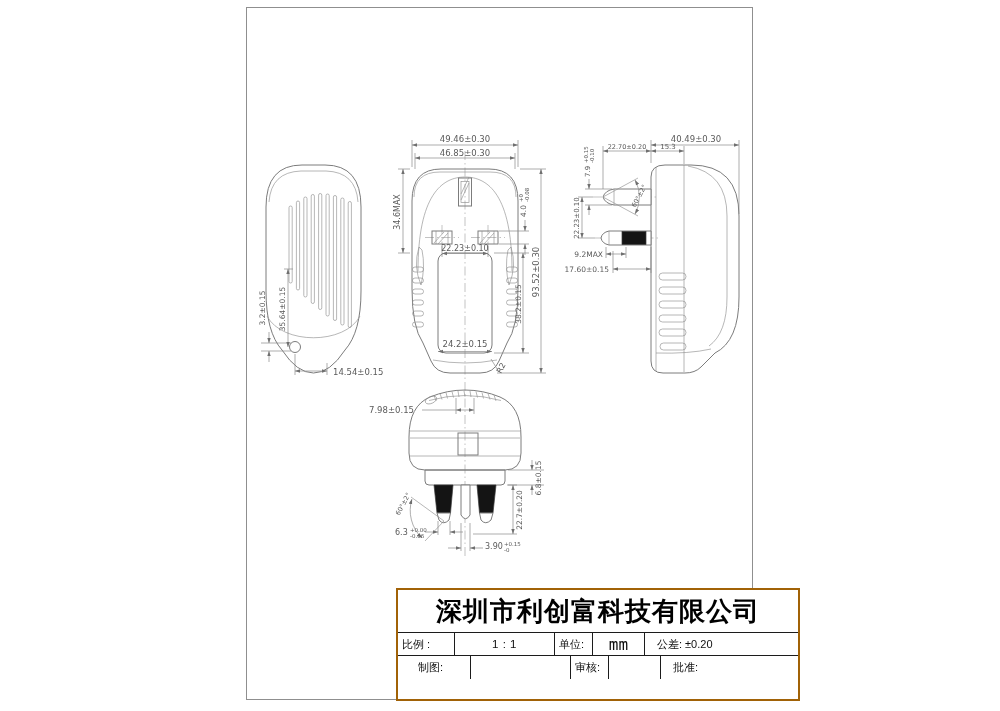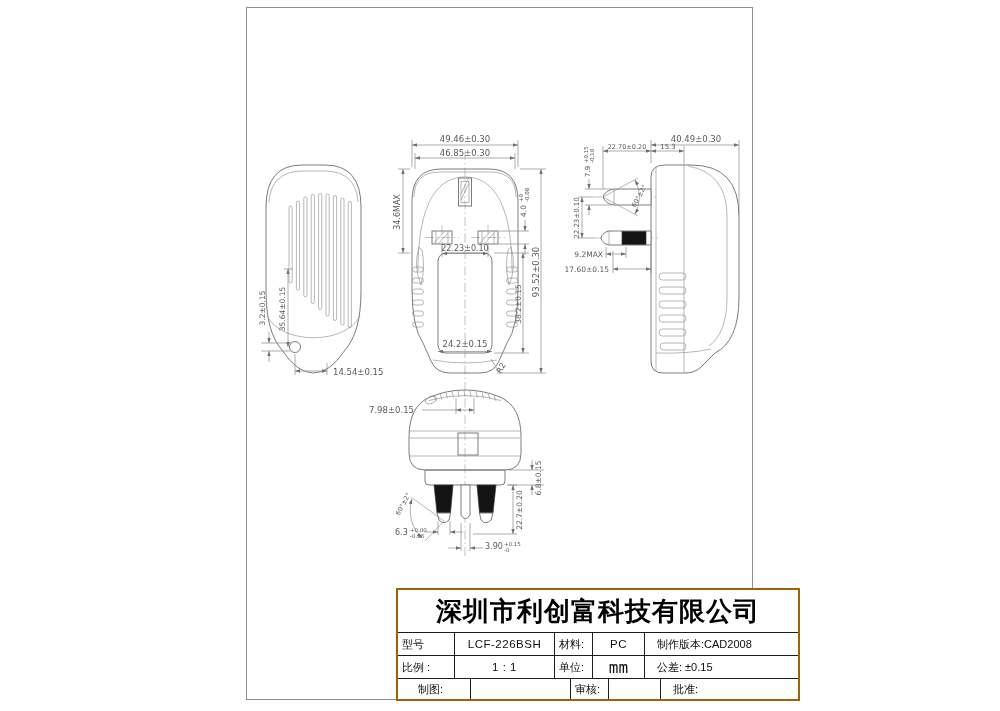--- a/index.html
+++ b/index.html
@@ -292,40 +292,30 @@
           <text class="dt s8" x="0" y="7">3.90</text>
           <text class="dts" x="19" y="4">+0.15</text>
           <text class="dts" x="19" y="10">-0</text>
         </g>
       </g>
     </svg>
 
     <div class="titleblock">
       <div class="company">深圳市利创富科技有限公司</div>
 
-      <div class="tb-row">
-        <div class="tb-cell">型号</div>
-        <div class="tb-cell tb-val">LCF-226BSH</div>
-        <div class="tb-cell">材料:</div>
-        <div class="tb-cell tb-val">PC</div>
-        <div class="tb-cell">
-            <span>制作版本:</span>
-            <span>CAD2008</span>
-          </div>
-      </div>
 
       <div class="tb-row">
         <div class="tb-cell">比例 :</div>
         <div class="tb-cell tb-val">1 : 1</div>
         <div class="tb-cell">单位:</div>
         <div class="tb-cell tb-val-sm">mm</div>
         <div class="tb-cell">
             <span>公差:</span>
             <span class="gap"></span>
-            <span>±0.15</span>
+            <span>±0.20</span>
           </div>
       </div>
 
       <div class="tb-row">
         <div class="tb-cell">制图:</div>
         <div class="tb-cell tb-val"></div>
         <div class="tb-cell">审核:</div>
         <div class="tb-cell tb-val"></div>
         <div class="tb-cell">
             <span>批准:</span>

